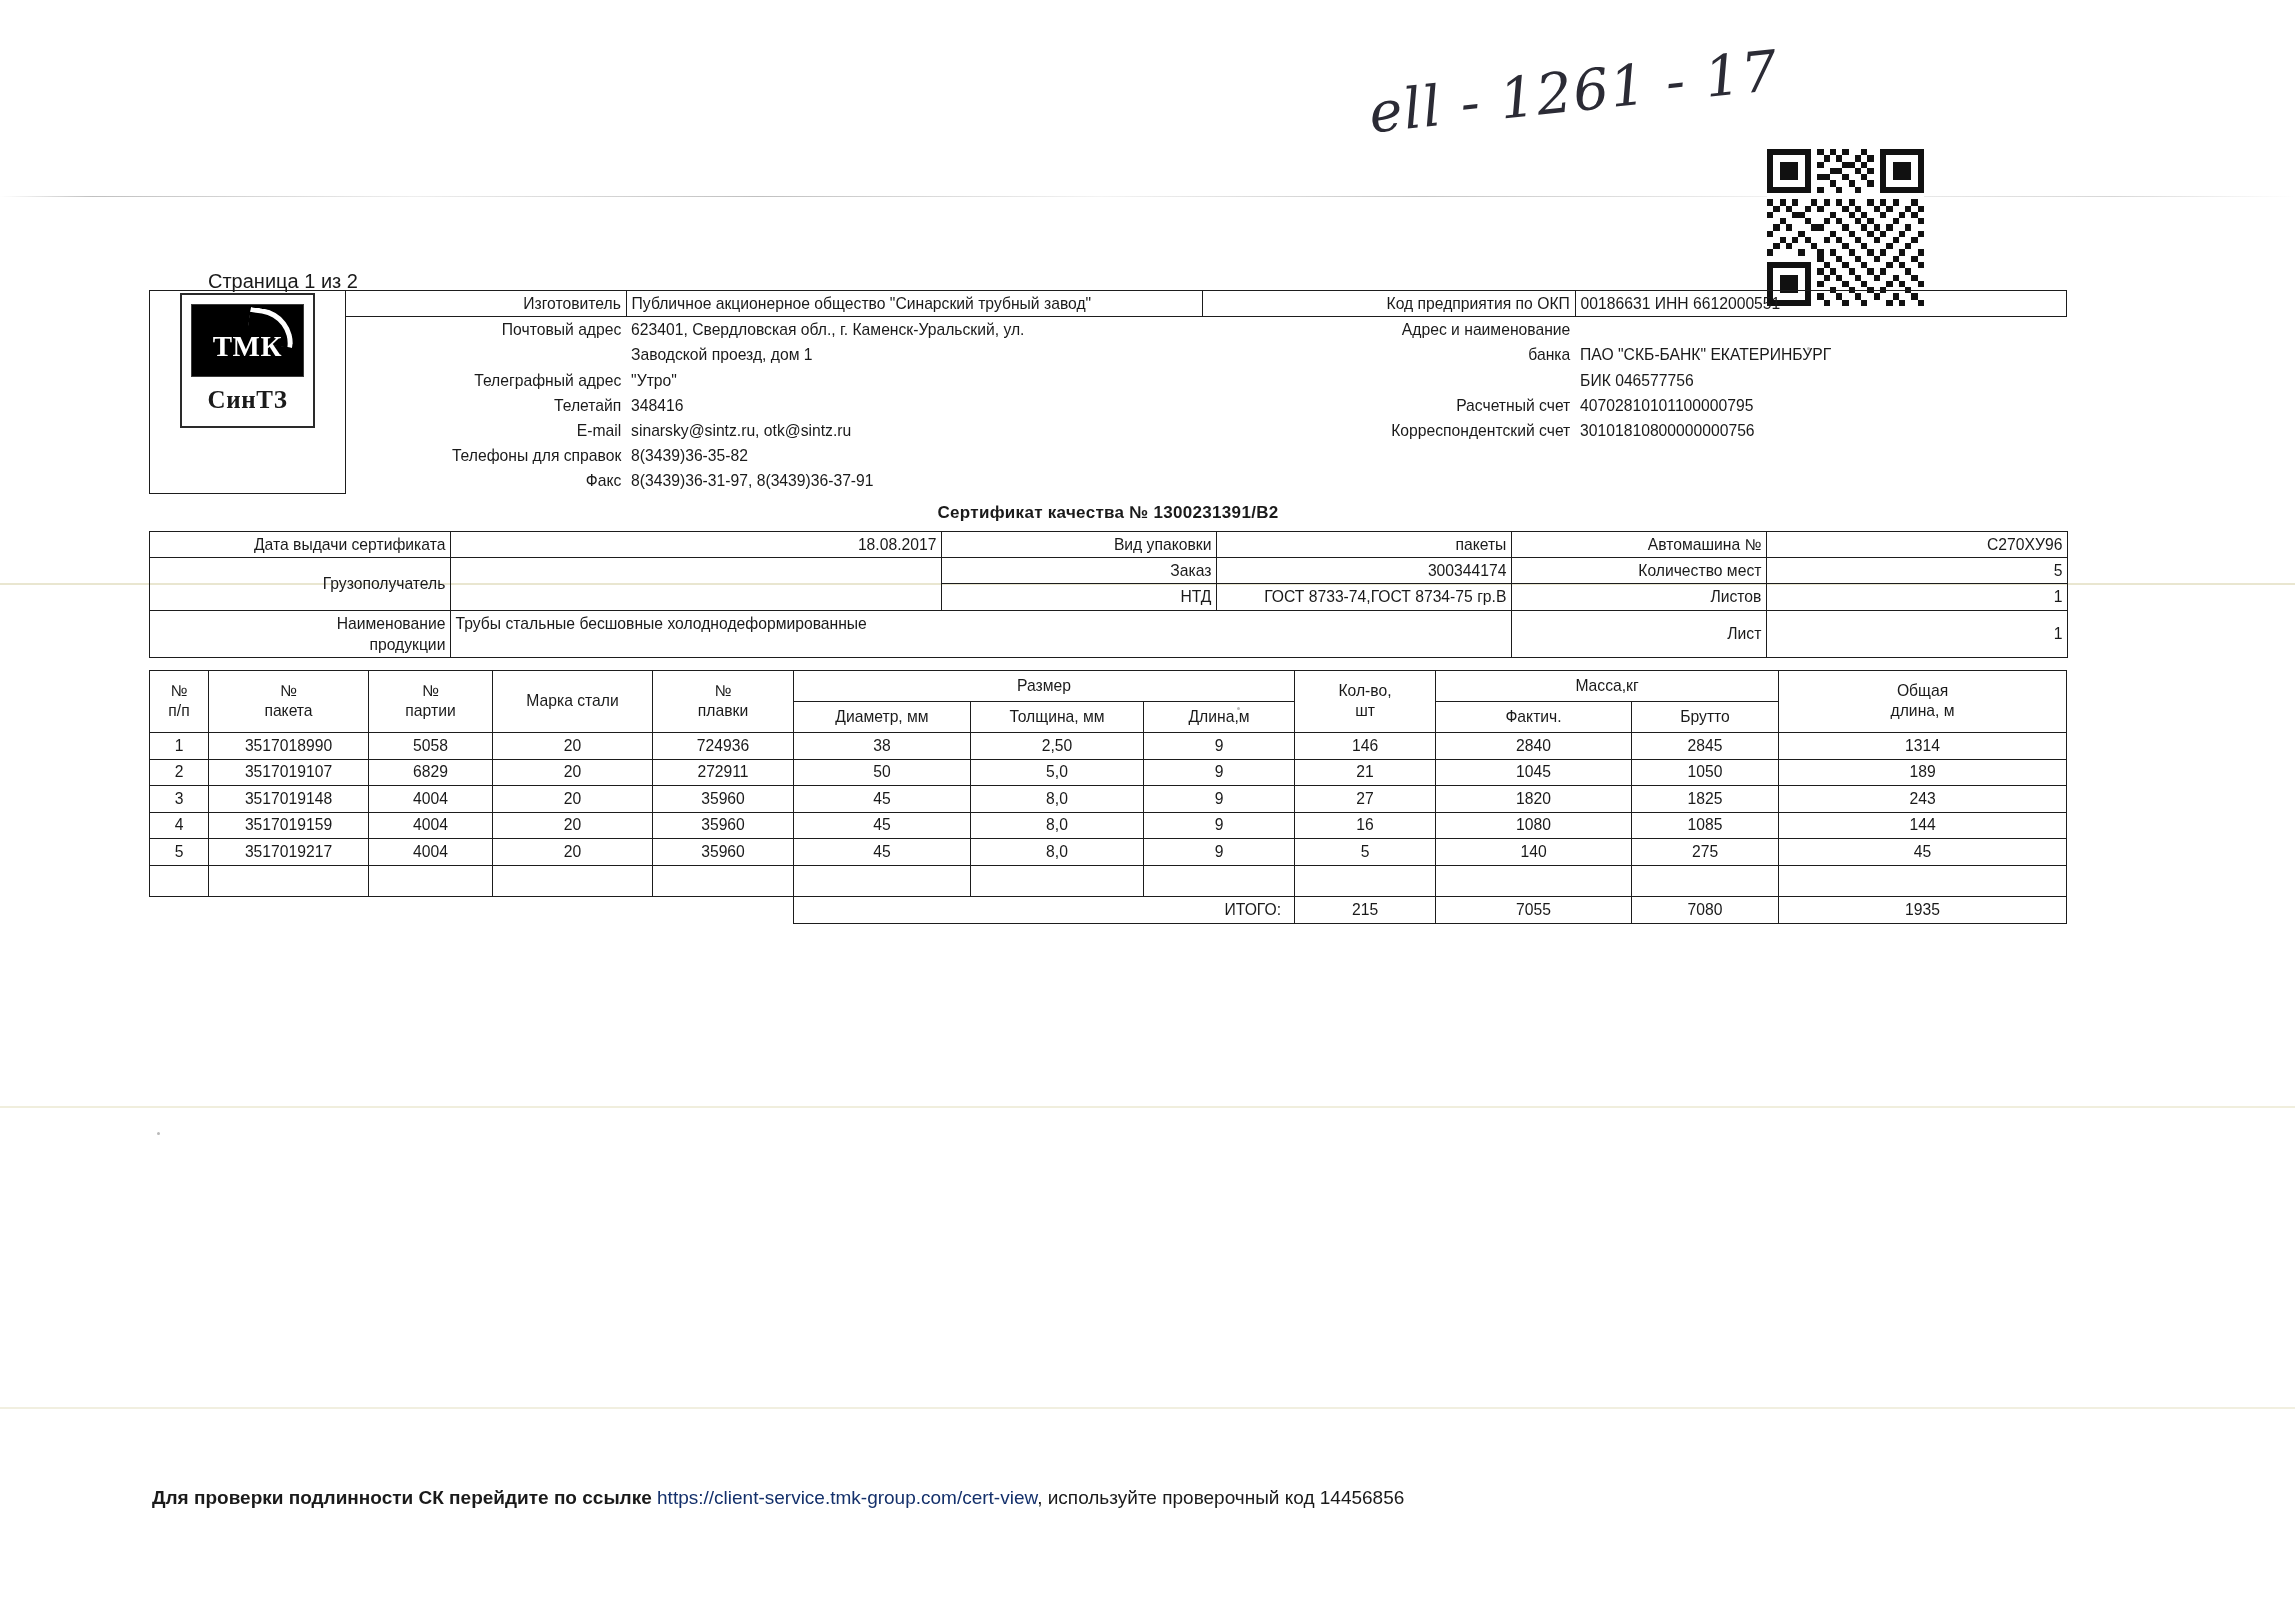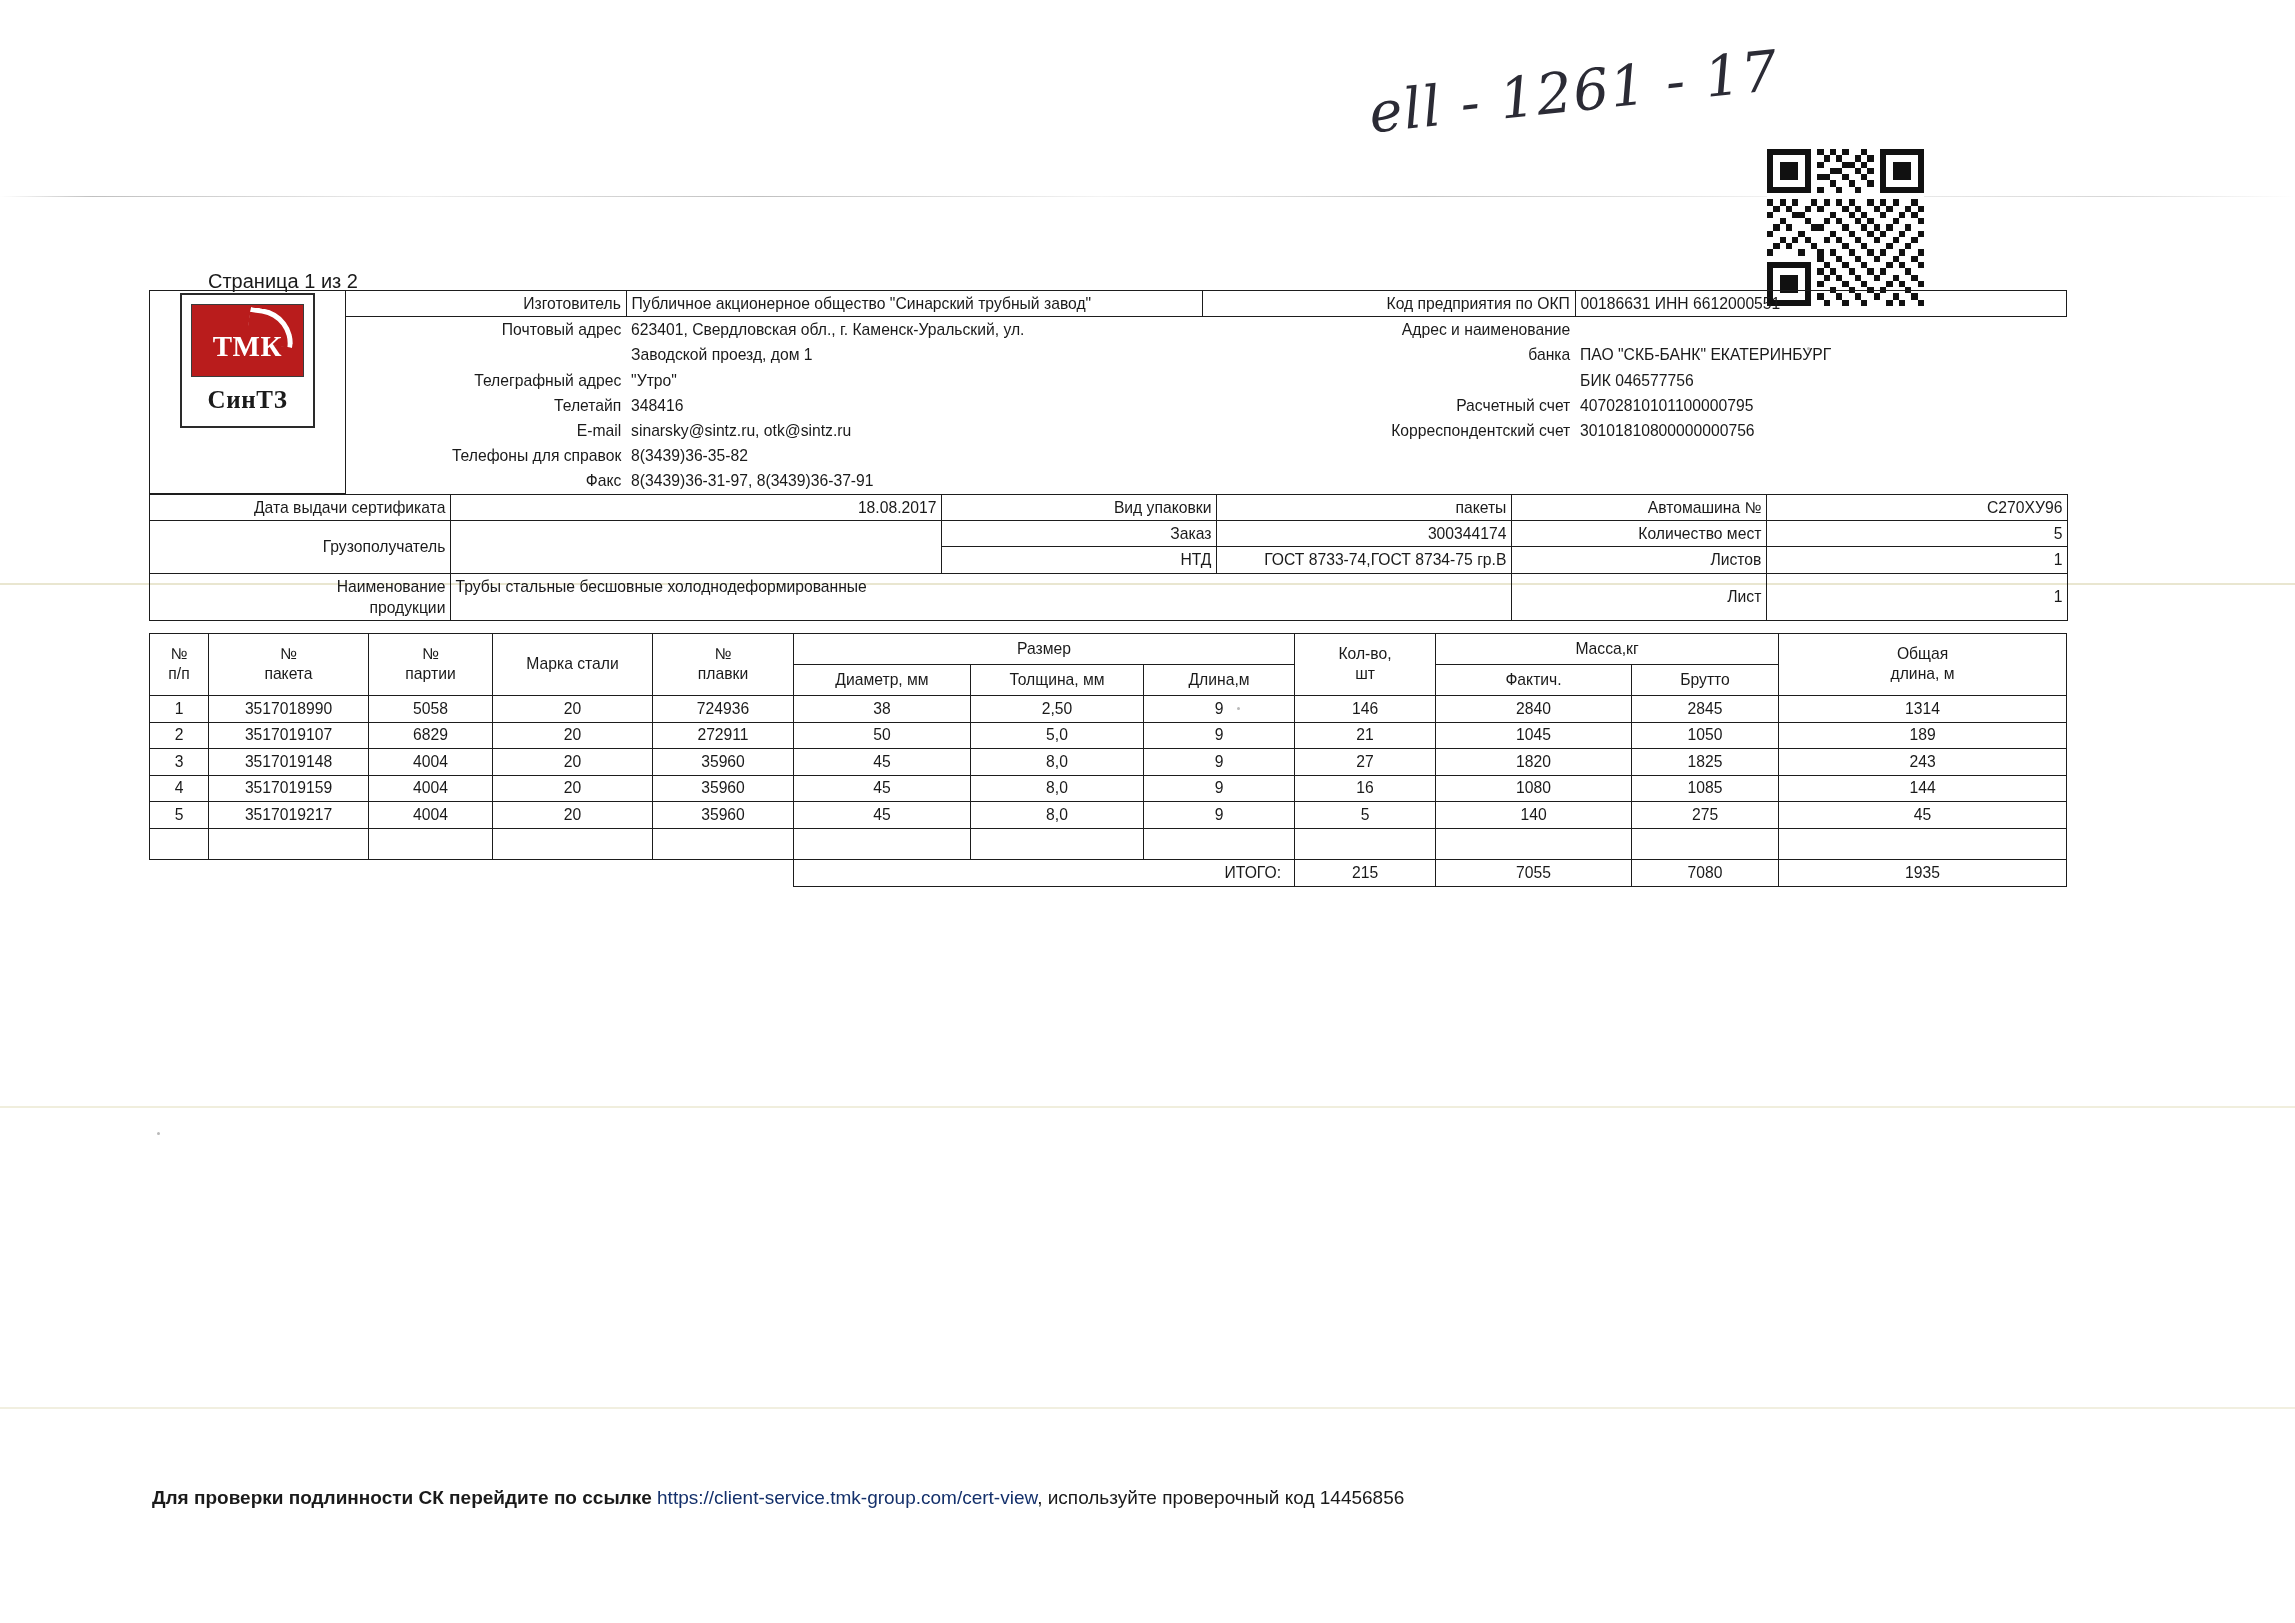--- a/index.html
+++ b/index.html
@@ -94,21 +94,21 @@
     width: 131px;
     height: 131px;
     border: 2px solid #2a2a2a;
     position: relative;
     background: #fff;
   }
   .logo-inner {
     position: absolute;
     left: 9.2px; top: 9.2px; right: 9.2px;
     height: 71px;
-    background: #b91c1c;
+    background: #000000;
     border: 1.3px solid #3b3b3b;
     padding-left: 9px;
   }
   .logo-tmk {
     position: absolute;
     left: 0; right: 0; top: 22px;
     text-align: center;
     font-family: "Liberation Serif", serif;
     font-weight: bold;
     font-size: 29px;
@@ -444,20 +444,23 @@
     </tr>
     <tr>
       <td class="hdr-label nb">Факс</td>
       <td class="hdr-val nb">8(3439)36-31-97, 8(3439)36-37-91</td>
       <td class="nb"></td>
       <td class="nb"></td>
     </tr>
   </tbody>
     </table>
 
+  <div style="position:relative;height:37px;">
+    <div class="cert-title" style="top:9.2px;">Сертификат качества № 1300231391/В2</div>
+  </div>
 
   <table class="grid thin">
     <colgroup>
       <col style="width:301px">
         <col style="width:491px">
         <col style="width:275px">
       <col style="width:295px">
         <col style="width:255px">
         <col style="width:301px">
     </colgroup>

